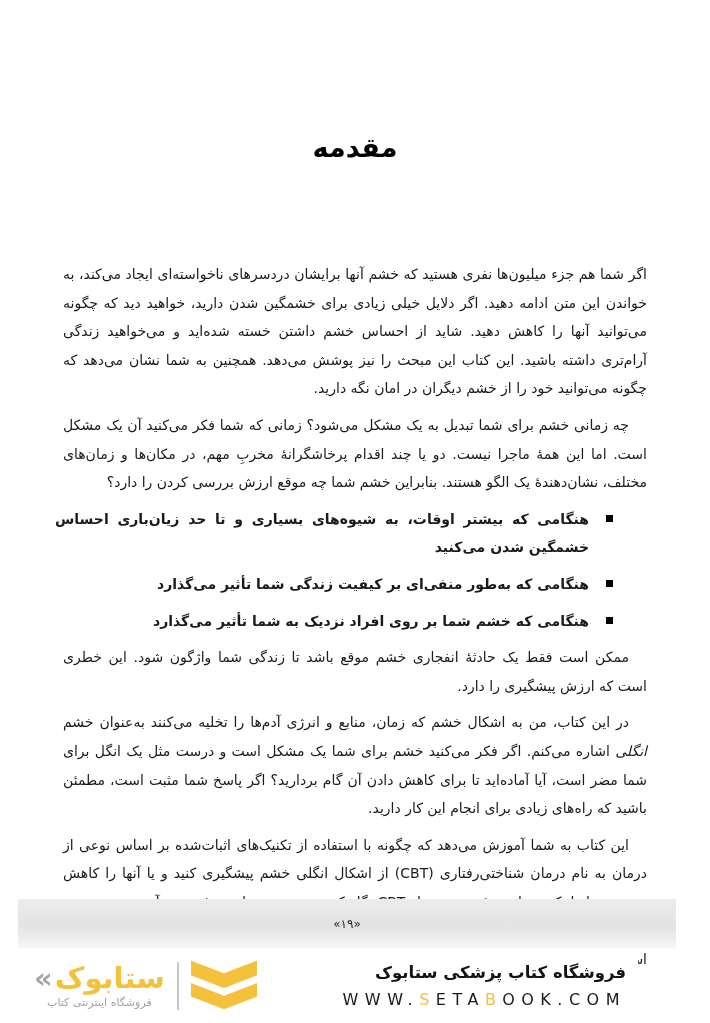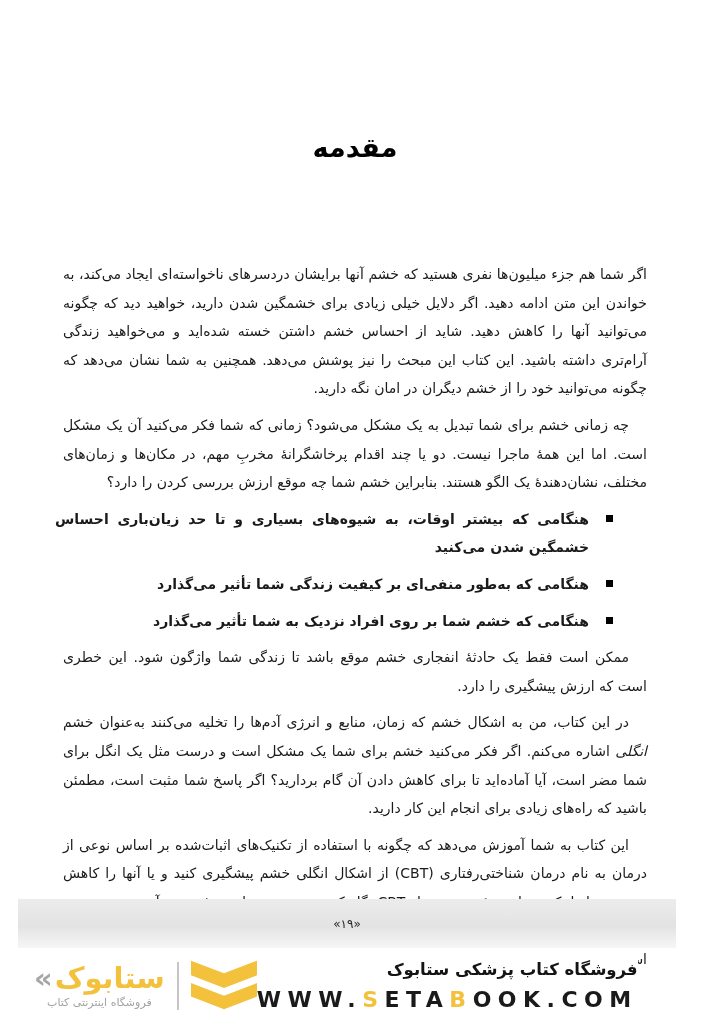--- a/index.html
+++ b/index.html
@@ -75,22 +75,22 @@
     font-size:11px;color:#a3a3a3;margin-top:3px;direction:rtl;
   }
   .logo-divider{width:2px;height:48px;background:#c6c6c6;}
   .footer-right{text-align:right;}
   .store-title{
     direction:rtl;
     font-size:16.5px;font-weight:600;color:#141414;line-height:22px;
   }
   .site-url{
     margin-top:6px;
-    font-size:22px;font-weight:bold;letter-spacing:6.5px;
-    color:var(--text-dark);white-space:nowrap;
+    font-size:16px;font-weight:normal;letter-spacing:6.5px;
+    color:var(--text-dark);white-space:nowrap;margin-left:28px;
   }
   .site-url .yellow{color:var(--brand-yellow);}
 </style>
 </head>
 <body>
 
 <div class="page">
 
   <h1 class="doc-title">مقدمه</h1>
 

